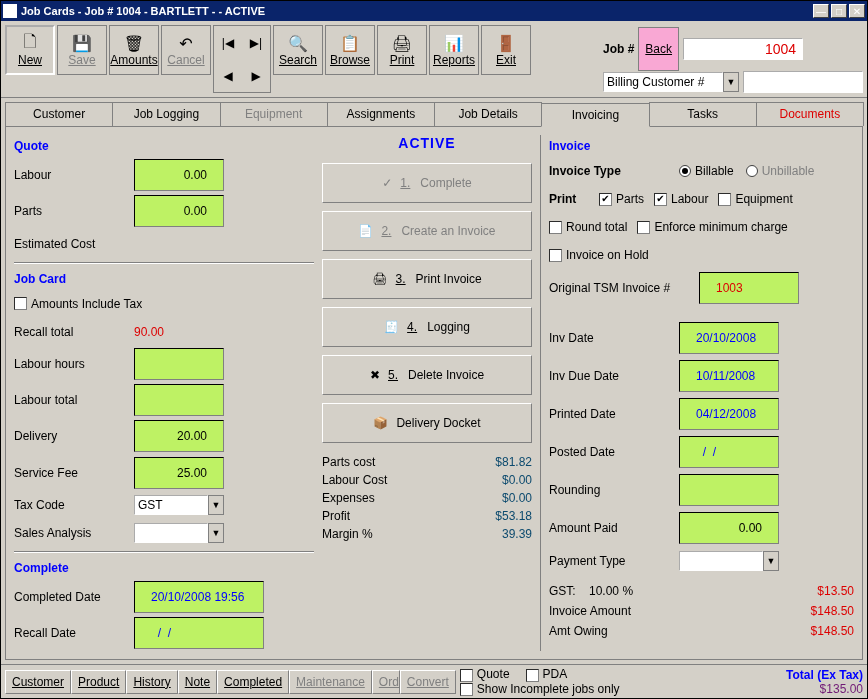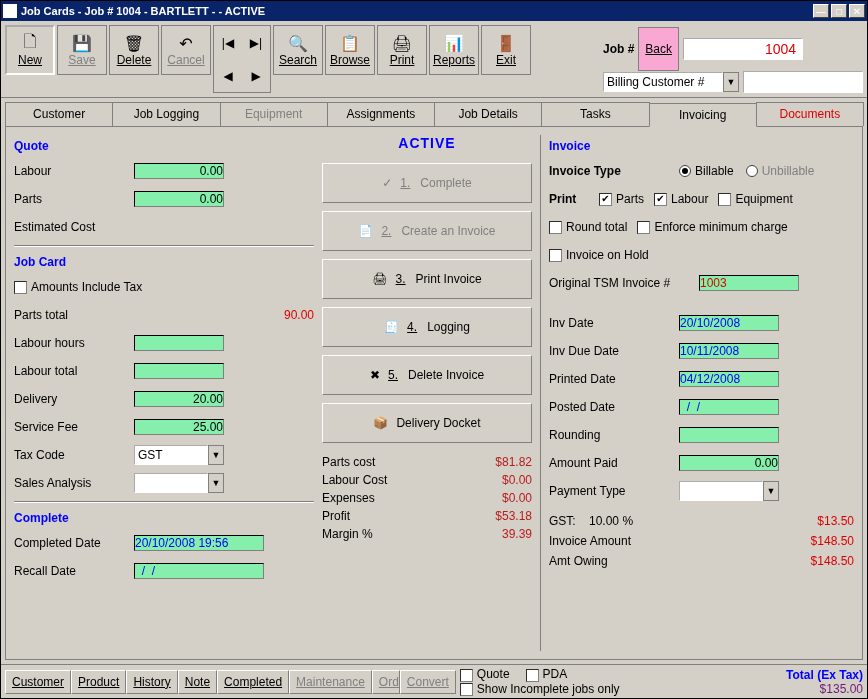--- a/index.html
+++ b/index.html
@@ -38,39 +38,39 @@
   .col { display:flex; flex-direction:column; }
   .col.left { width:300px; }
   .col.mid { width:210px; align-items:stretch; }
   .col.right { flex:1; border-left:1px solid #808080; padding-left:8px; }
 
   .section-title { color:#00f; font-weight:bold; margin:4px 0; }
   .hr { border-top:1px solid #808080; border-bottom:1px solid #fff; margin:4px 0; }
 
   .frow { display:flex; align-items:center; margin:3px 0; min-height:22px; }
   .frow .flabel { width:120px; }
-  .frow .fval { flex:1; text-align:right; }
-  .inp { height:16px; border:1px inset #808080; border-top-color:#404040; border-left-color:#404040; background:#86efac; padding:1px 0; text-align:right; width:90px; }
+  .frow .fval { flex:1; }
+  .inp { height:32px; border:1px inset #808080; border-top-color:#404040; border-left-color:#404040; background:#bef264; padding:1px 16px; text-align:right; width:90px; }
   .inp.left { text-align:left; }
   .red { color:#d00; }
   .blue { color:#00f; }
   .disabled-text { color:#808080; }
 
   .chk { width:13px; height:13px; border:1px inset #808080; background:#fff; display:inline-flex; align-items:center; justify-content:center; margin-right:4px; font-size:10px; vertical-align:middle; cursor:pointer;}
   .chk.checked::after { content:"✔"; color:#000; font-size:10px; line-height:10px; }
   .radio { width:12px; height:12px; border:1px solid #404040; border-radius:50%; background:#fff; display:inline-flex; align-items:center; justify-content:center; margin-right:4px; vertical-align:middle; cursor:pointer;}
   .radio.on::after { content:""; width:6px; height:6px; background:#000; border-radius:50%; }
 
   .bigbtn { height:40px; margin:4px 0; border:1px solid #808080; border-top-color:#fff; border-left-color:#fff; background:#d4d0c8; display:flex; align-items:center; justify-content:center; gap:8px; cursor:pointer; }
   .bigbtn .num { text-decoration:underline; margin-right:2px; }
   .bigbtn.disabled { color:#808080; }
   .status-active { color:#00f; font-weight:bold; text-align:center; font-size:14px; letter-spacing:1px; margin-bottom:8px; }
 
   .cost-row { display:flex; justify-content:space-between; margin:2px 0; }
-  .cost-row .cv { color:#b91c1c; }
+  .cost-row .cv { color:#0c4a6e; }
 
   .inv-grid .frow .flabel { width:130px; }
   .inv-grid .inp { width:100px; text-align:left; }
   .inv-grid .inp.right { text-align:right; }
   .totline { display:flex; justify-content:space-between; margin:3px 0; }
   .totline .tv { color:#d00; }
 
   .footer { display:flex; align-items:center; padding:2px 4px; border-top:1px solid #808080; gap:0; }
   .fbtn { border:1px solid #808080; border-top-color:#fff; border-left-color:#fff; padding:4px 6px; margin-right:0; text-decoration:underline; cursor:pointer; background:#d4d0c8; }
   .fbtn.disabled { color:#808080; }
@@ -97,21 +97,21 @@
     <div class="tbtn pressed">
         <span class="ticon">🗋</span>
         <span class="tlabel">New</span>
       </div>
     <div class="tbtn disabled">
         <span class="ticon">💾</span>
         <span class="tlabel">Save</span>
       </div>
     <div class="tbtn">
         <span class="ticon">🗑</span>
-        <span class="tlabel">Delete</span>
+        <span class="tlabel">Amounts</span>
       </div>
     <div class="tbtn disabled">
         <span class="ticon">↶</span>
         <span class="tlabel">Cancel</span>
       </div>
     <div class="navgrp">
       <div>|◀</div>
       <div>▶|</div>
       <div>◀</div>
       <div>▶</div>
@@ -151,22 +151,22 @@
       </div>
     </div>
   </div>
 
   <div class="tabs">
     <div class="tab">Customer</div>
     <div class="tab">Job Logging</div>
     <div class="tab disabled">Equipment</div>
     <div class="tab">Assignments</div>
     <div class="tab">Job Details</div>
+    <div class="tab active">Invoicing</div>
     <div class="tab">Tasks</div>
-    <div class="tab active">Invoicing</div>
     <div class="tab red">Documents</div>
   </div>
 
   <div class="content">
 
     <div class="col left">
       <div class="section-title">Quote</div>
       <div class="frow">
           <span class="flabel">Labour</span>
           <input class="inp" value="0.00" style="">
@@ -178,21 +178,21 @@
       <div class="frow">
           <span class="flabel">Estimated Cost</span>
         </div>
       <div class="hr"></div>
       <div class="section-title">Job Card</div>
       <div class="frow">
           <span class="chk"></span>
           <span>Amounts Include Tax</span>
         </div>
       <div class="frow">
-          <span class="flabel">Parts total</span>
+          <span class="flabel">Recall total</span>
           <span class="fval red">90.00</span>
         </div>
       <div class="frow">
           <span class="flabel">Labour hours</span>
           <input class="inp" value="" style="">
         </div>
       <div class="frow">
           <span class="flabel">Labour total</span>
           <input class="inp" value="" style="">
         </div>

